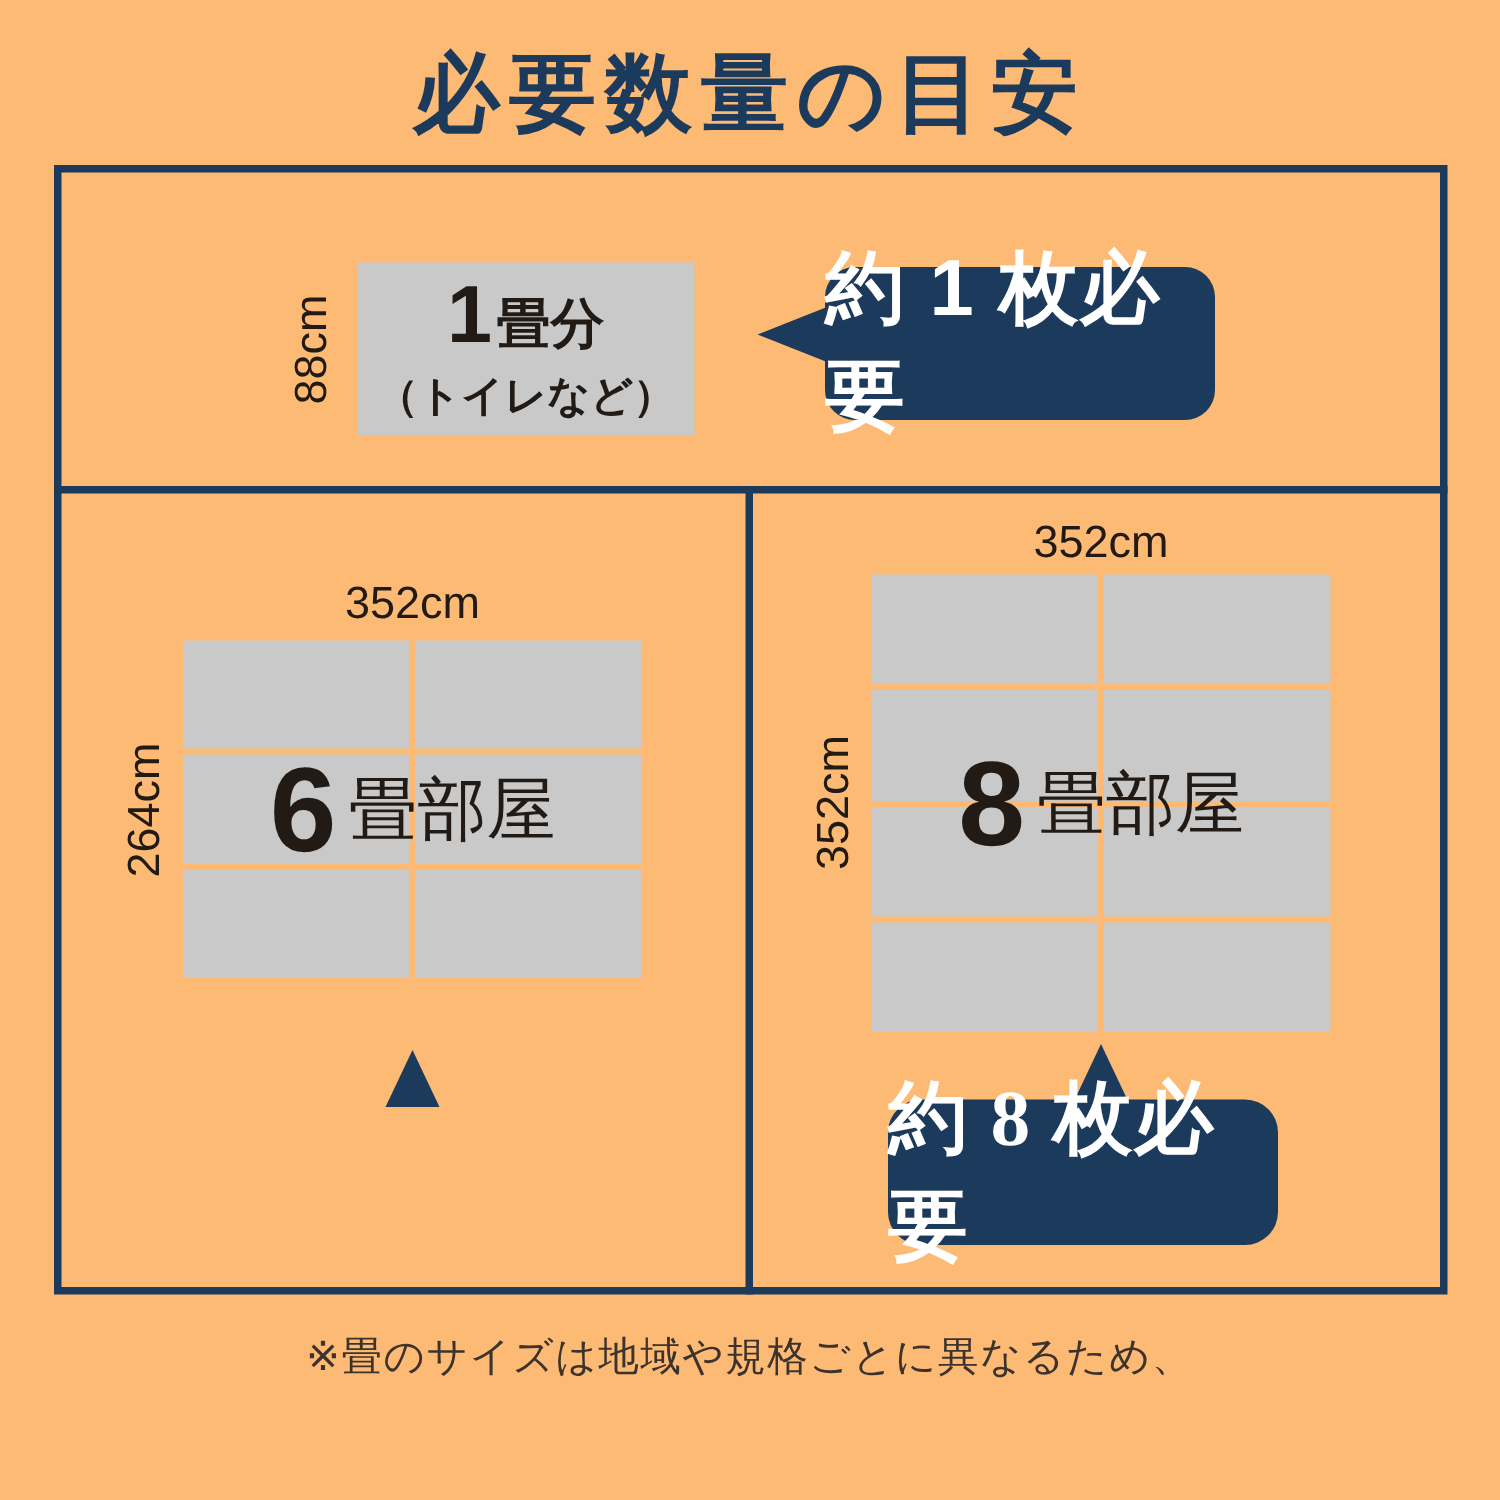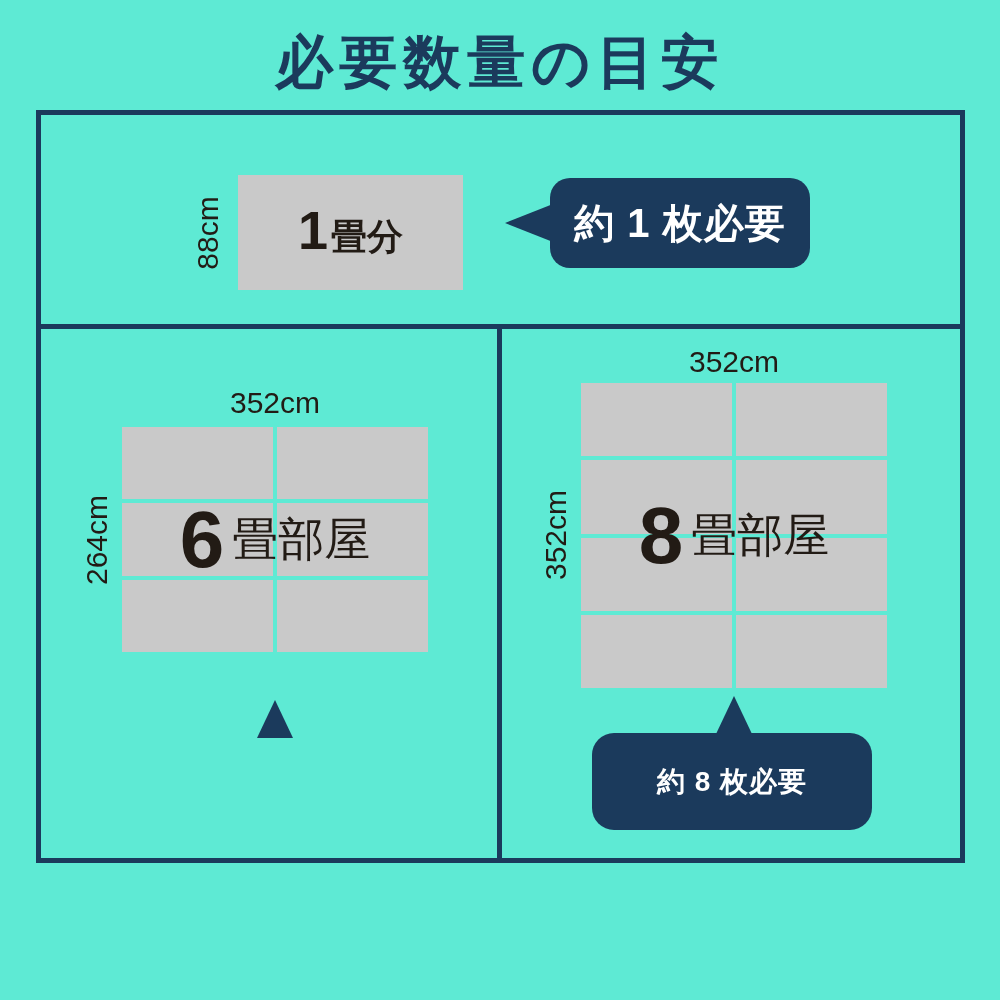--- a/index.html
+++ b/index.html
@@ -3,21 +3,21 @@
 <meta charset="utf-8">
 <style>
   * { margin: 0; padding: 0; box-sizing: border-box; }
   html, body { background: #ffffff; }
   body {
     font-family: "Liberation Sans", "DejaVu Sans", sans-serif;
     width: 1000px; height: 1000px;
   }
   .page {
     position: relative; width: 1000px; height: 1000px;
-    background: #5eead4; overflow: hidden;
+    background: #fdba74; overflow: hidden;
     color: var(--label-dark, #221b15);
   }
   .title {
     position: absolute; top: 24px; left: 0; width: 100%;
     text-align: center; font-size: 58px; font-weight: 900;
     letter-spacing: 6px; color: var(--navy, #1b3a5c);
   }
   .frame {
     position: absolute; left: 36px; top: 110px; width: 929px; height: 753px;
     border: 5px solid var(--navy, #1b3a5c);
@@ -56,23 +56,23 @@
   .overlay6 { left: 122px; top: 427px; width: 306px; height: 225px; }
   .overlay8 { left: 581px; top: 383px; width: 306px; height: 305px; }
   .num-lg  { font-size: 80px; font-weight: 800; line-height: 1; }
   .unit-lg { font-size: 46px; font-weight: 400; margin-left: 8px; }
 
   .bubble {
     position: absolute; background: var(--navy, #1b3a5c); border-radius: 20px;
     display: flex; align-items: center; justify-content: center;
     color: var(--callout-text, #ffffff); font-weight: 700; letter-spacing: 1px;
   }
-  .bubble1 { left: 550px; top: 178px; width: 260px; height: 90px; font-size: 40px; }
+  .bubble1 { left: 550px; top: 178px; width: 260px; height: 102px; font-size: 53px; }
   .bubble6 { left: 136px; top: 737px; width: 277px; height: 96px; font-size: 42px; border-radius: 22px; }
-  .bubble8 { left: 592px; top: 733px; width: 280px; height: 97px; font-size: 28px; border-radius: 22px; }
+  .bubble8 { left: 592px; top: 733px; width: 260px; height: 97px; font-size: 53px; border-radius: 22px; font-family: Liberation Serif, serif; }
 
   .arrow-left {
     position: absolute; left: 505px; top: 204px; width: 0; height: 0;
     border-top: 19px solid transparent; border-bottom: 19px solid transparent;
     border-right: 48px solid var(--navy, #1b3a5c);
   }
   .arrow-up {
     position: absolute; width: 0; height: 0;
     border-left: 18px solid transparent; border-right: 18px solid transparent;
     border-bottom: 38px solid var(--navy, #1b3a5c);
@@ -97,20 +97,21 @@
   <div class="frame"></div>
   <div class="divider-h"></div>
   <div class="divider-v"></div>
 
   <div class="dim dim-vertical dim-h1">88cm</div>
   <div class="box1">
     <div class="room-line">
       <span class="num-md">1</span>
       <span class="unit-md">畳分</span>
     </div>
+    <div class="usage-note">（トイレなど）</div>
   </div>
   <div class="arrow-left"></div>
   <div class="bubble bubble1">
     <span>約 1 枚必要</span>
   </div>
 
   <div class="dim dim-horizontal dim-w6">352cm</div>
   <div class="dim dim-vertical dim-h6">264cm</div>
   <div class="grid grid6" style="grid-template-columns: repeat(2, 1fr); grid-template-rows: repeat(3, 1fr);">
       <div class="tatami-cell"></div>
@@ -141,15 +142,16 @@
   <div class="room-overlay overlay8">
     <span class="num-lg">8</span>
     <span class="unit-lg">畳部屋</span>
   </div>
   <div class="arrow-up arrow-up8"></div>
   <div class="bubble bubble8">
     <span>約 8 枚必要</span>
   </div>
 
   <div class="note">
+    <div>※畳のサイズは地域や規格ごとに異なるため、</div>
   </div>
 
 </div>
 
 </body></html>

